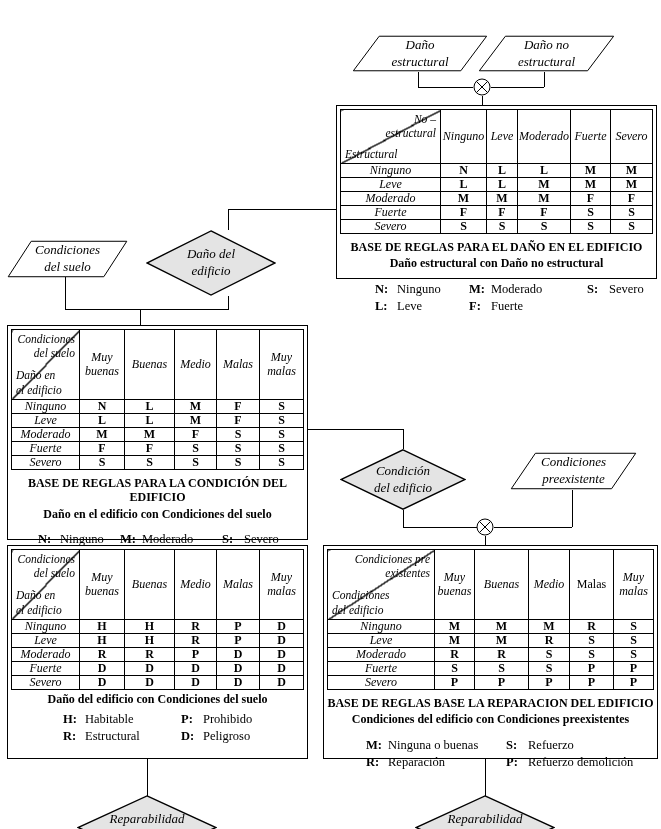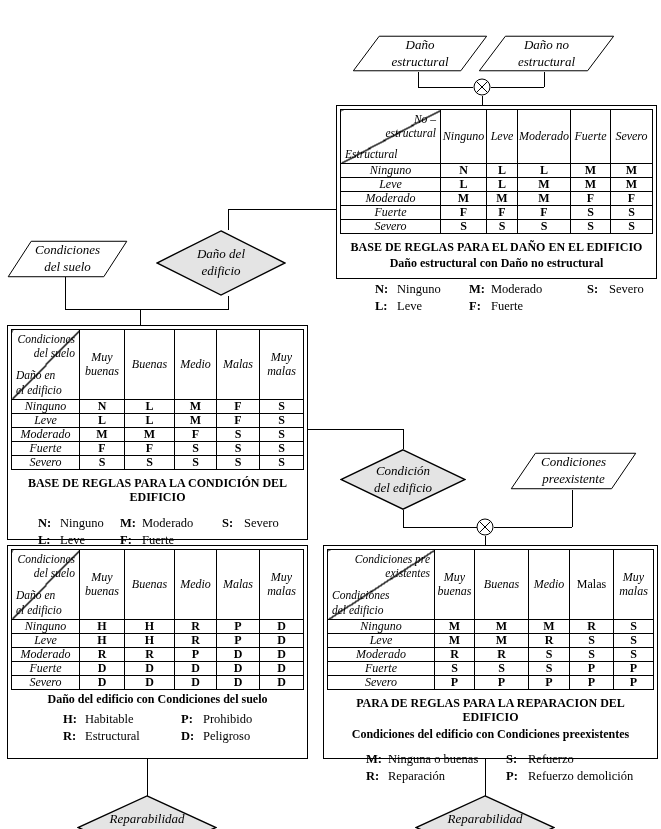--- a/index.html
+++ b/index.html
@@ -99,21 +99,21 @@
   <div class="shape" style="left:510px;top:420px;width:127px;height:38px">
     <svg viewBox="0 0 100 30" preserveAspectRatio="none">
         <polygon points="20,1 99,1 80,29 1,29" fill="#fff" stroke="#000" vector-effect="non-scaling-stroke"></polygon>
       </svg>
     <div class="slabel">
         <span>Condiciones</span>
         <span>preexistente</span>
       </div>
   </div>
 
-  <div class="shape" style="left:156px;top:198px;width:130px;height:66px">
+  <div class="shape" style="left:146px;top:198px;width:130px;height:66px">
     <svg viewBox="0 0 100 50" preserveAspectRatio="none">
         <polygon points="50,0.7 99.3,25 50,49.3 0.7,25" fill="#e4e4e4" stroke="#000" stroke-width="1.4" vector-effect="non-scaling-stroke"></polygon>
       </svg>
     <div class="slabel">
         <span>Daño del</span>
         <span>edificio</span>
       </div>
   </div>
   <div class="shape" style="left:340px;top:417px;width:126px;height:61px">
     <svg viewBox="0 0 100 50" preserveAspectRatio="none">
@@ -306,20 +306,21 @@
             <td class="rowlabel">Severo</td>
             <td class="val">S</td>
             <td class="val">S</td>
             <td class="val">S</td>
             <td class="val">S</td>
             <td class="val">S</td>
           </tr>
         </tbody>
       </table>
     <div class="caption">BASE DE REGLAS PARA LA CONDICIÓN DEL EDIFICIO</div>
+    <div class="subcaption">Daño en el edificio con Condiciones del suelo</div>
     <div class="legend" style="padding-left:30px;grid-template-columns:82px 102px 1fr">
         <span class="leg-item">
           <span class="leg-k">N:</span>
           <span class="leg-v">Ninguno</span>
         </span>
         <span class="leg-item">
           <span class="leg-k">M:</span>
           <span class="leg-v">Moderado</span>
         </span>
         <span class="leg-item">
@@ -495,21 +496,21 @@
           <tr>
             <td class="rowlabel">Severo</td>
             <td class="val">P</td>
             <td class="val">P</td>
             <td class="val">P</td>
             <td class="val">P</td>
             <td class="val">P</td>
           </tr>
         </tbody>
       </table>
-    <div class="caption">PARA DE REGLAS PARA LA REPARACION DEL EDIFICIO</div>
+    <div class="caption">BASE DE REGLAS BASE LA REPARACION DEL EDIFICIO</div>
     <div class="subcaption">Condiciones del edificio con Condiciones preexistentes</div>
     <div class="legend" style="padding-left:42px;grid-template-columns:140px 1fr">
         <span class="leg-item">
           <span class="leg-k">M:</span>
           <span class="leg-v">Ninguna o buenas</span>
         </span>
         <span class="leg-item">
           <span class="leg-k">S:</span>
           <span class="leg-v">Refuerzo</span>
         </span>

